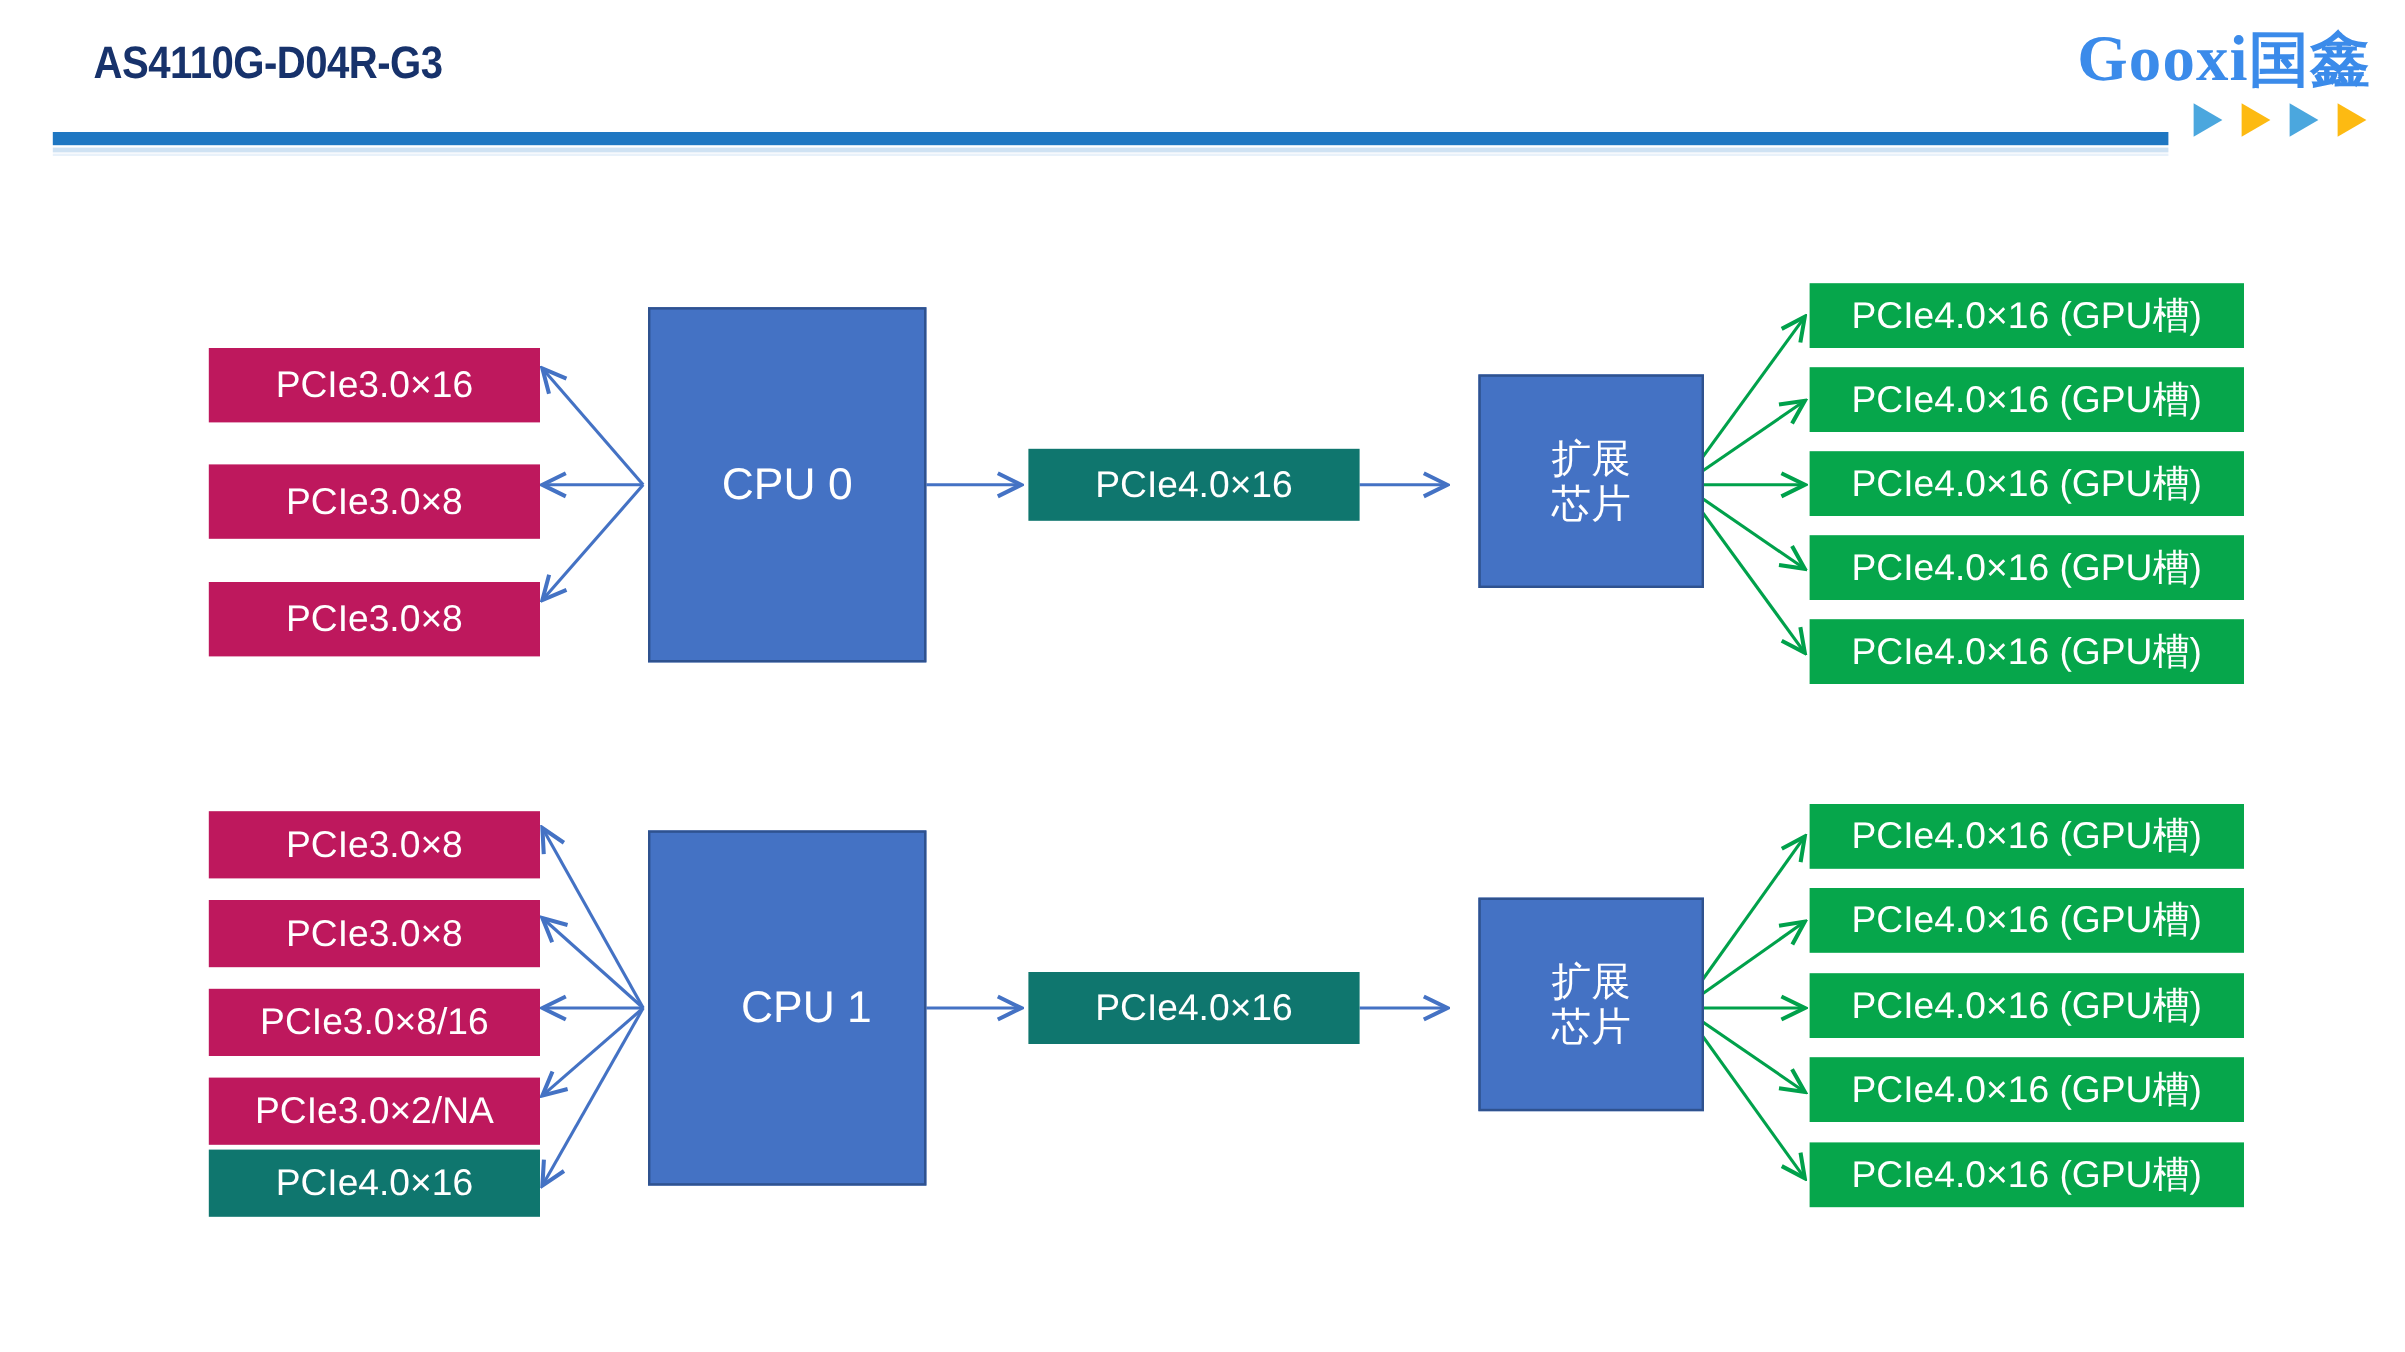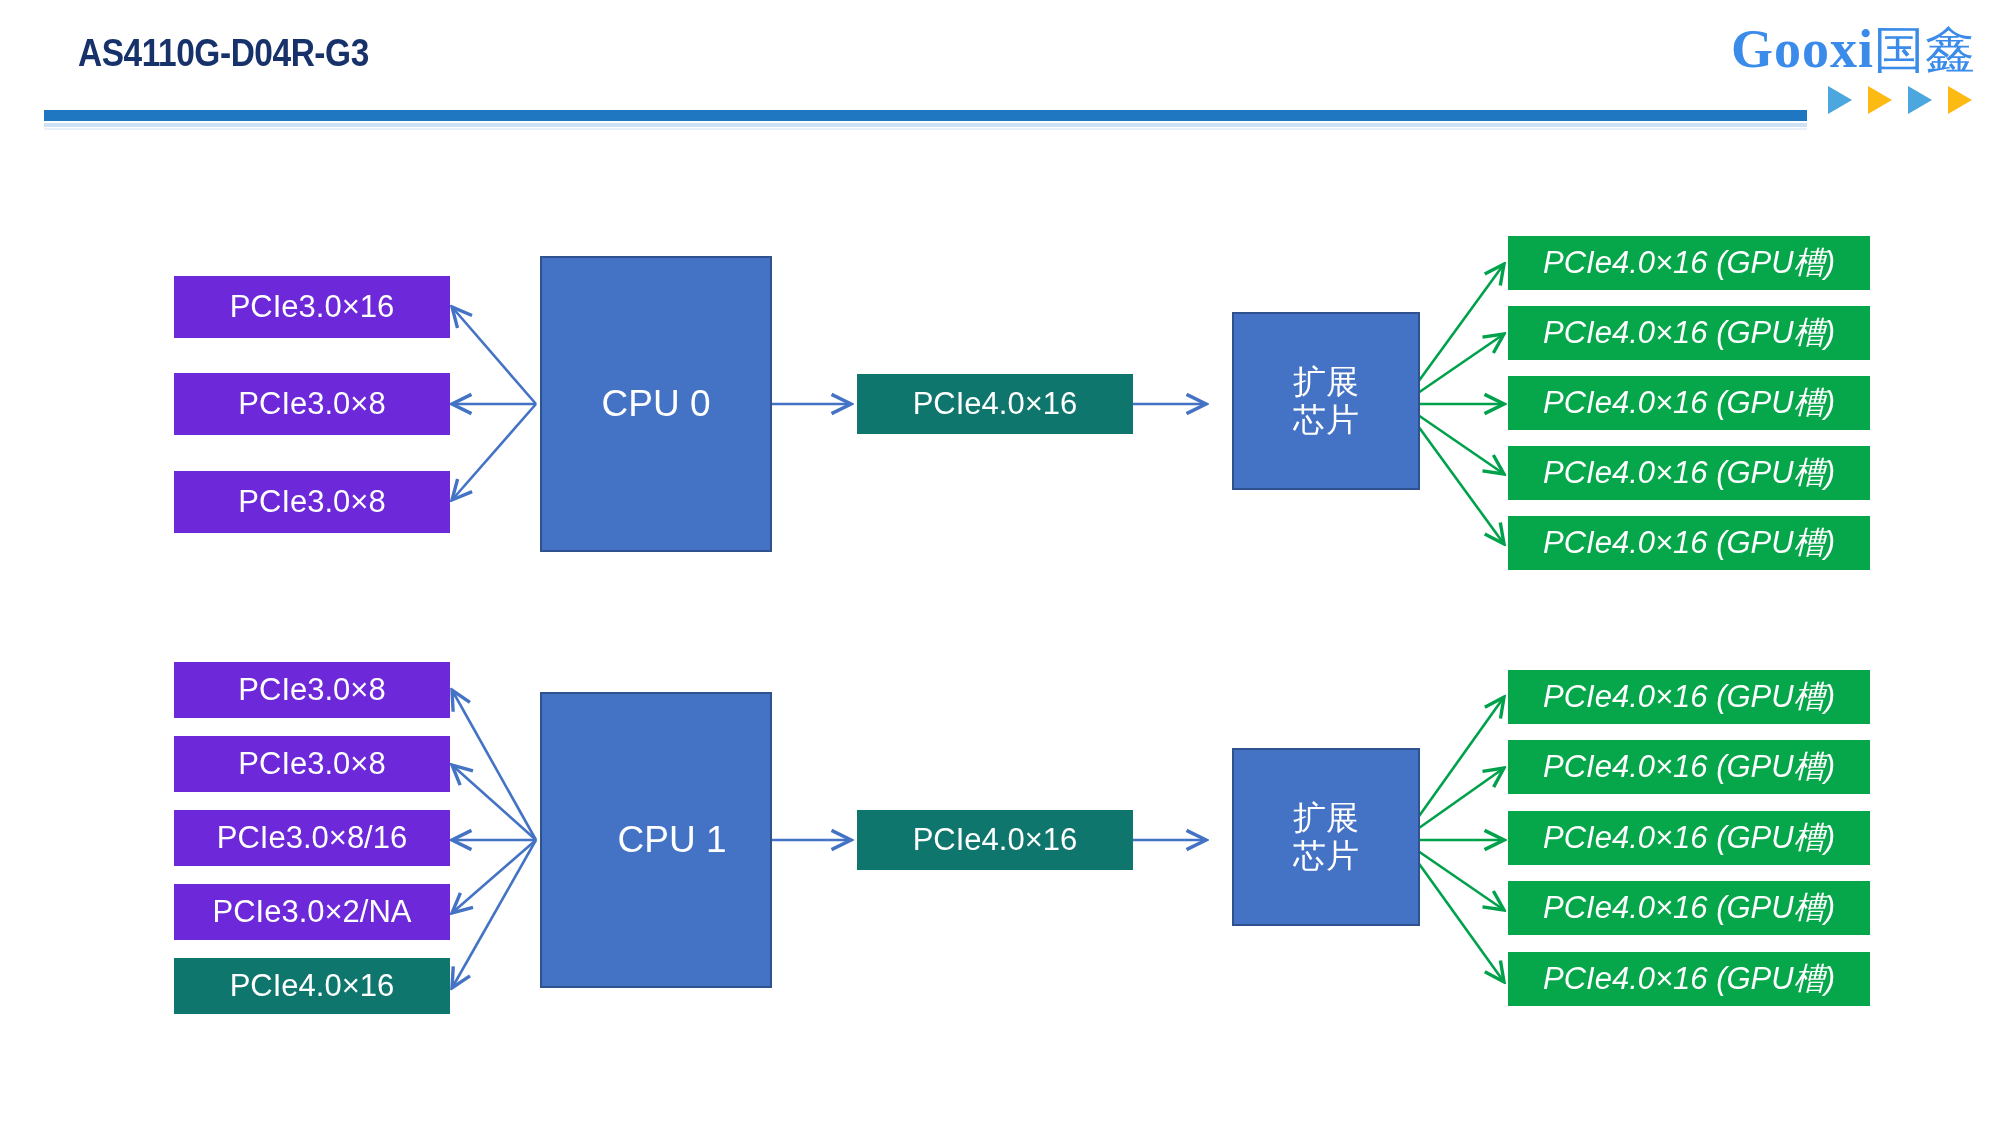--- a/index.html
+++ b/index.html
@@ -68,21 +68,21 @@
     font-family: "Liberation Serif", "DejaVu Serif", serif;
     font-size: 54px;
     font-weight: bold;
     color: #3B8BEA;
     letter-spacing: 1px;
     white-space: nowrap;
   }
   #brand-cn {
     font-family: "DejaVu Sans", sans-serif;
     font-size: 50px;
-    font-weight: normal;
+    font-weight: bold;
     color: #3B8BEA;
     text-align: right;
   }
   #brand-arrows {
     margin-top: 10px;
     display: flex;
     justify-content: flex-end;
     gap: 16px;
     padding-right: 4px;
   }
@@ -100,23 +100,23 @@
     position: absolute;
     display: flex;
     align-items: center;
     justify-content: center;
     color: #ffffff;
     box-sizing: border-box;
     text-align: center;
     line-height: 1.15;
     white-space: nowrap;
   }
-  .node.cyan   { background: #6d28d9; font-size: 31px; }
+  .node.cyan   { background: #be185d; font-size: 31px; margin-top: 14px; }
   .node.teal   { background: #0f766e; font-size: 31px; }
-  .node.green  { background: #00A94F; background: #06A64B; font-size: 31px; font-style: italic; }
+  .node.green  { background: #00A94F; background: #06A64B; font-size: 31px; }
   .node.cpu {
     background: #4472C4;
     border: 2px solid #2F528F;
     font-size: 37px;
   }
   .node.chip {
     background: #4472C4;
     border: 2px solid #2F528F;
     font-size: 33px;
     flex-direction: column;

